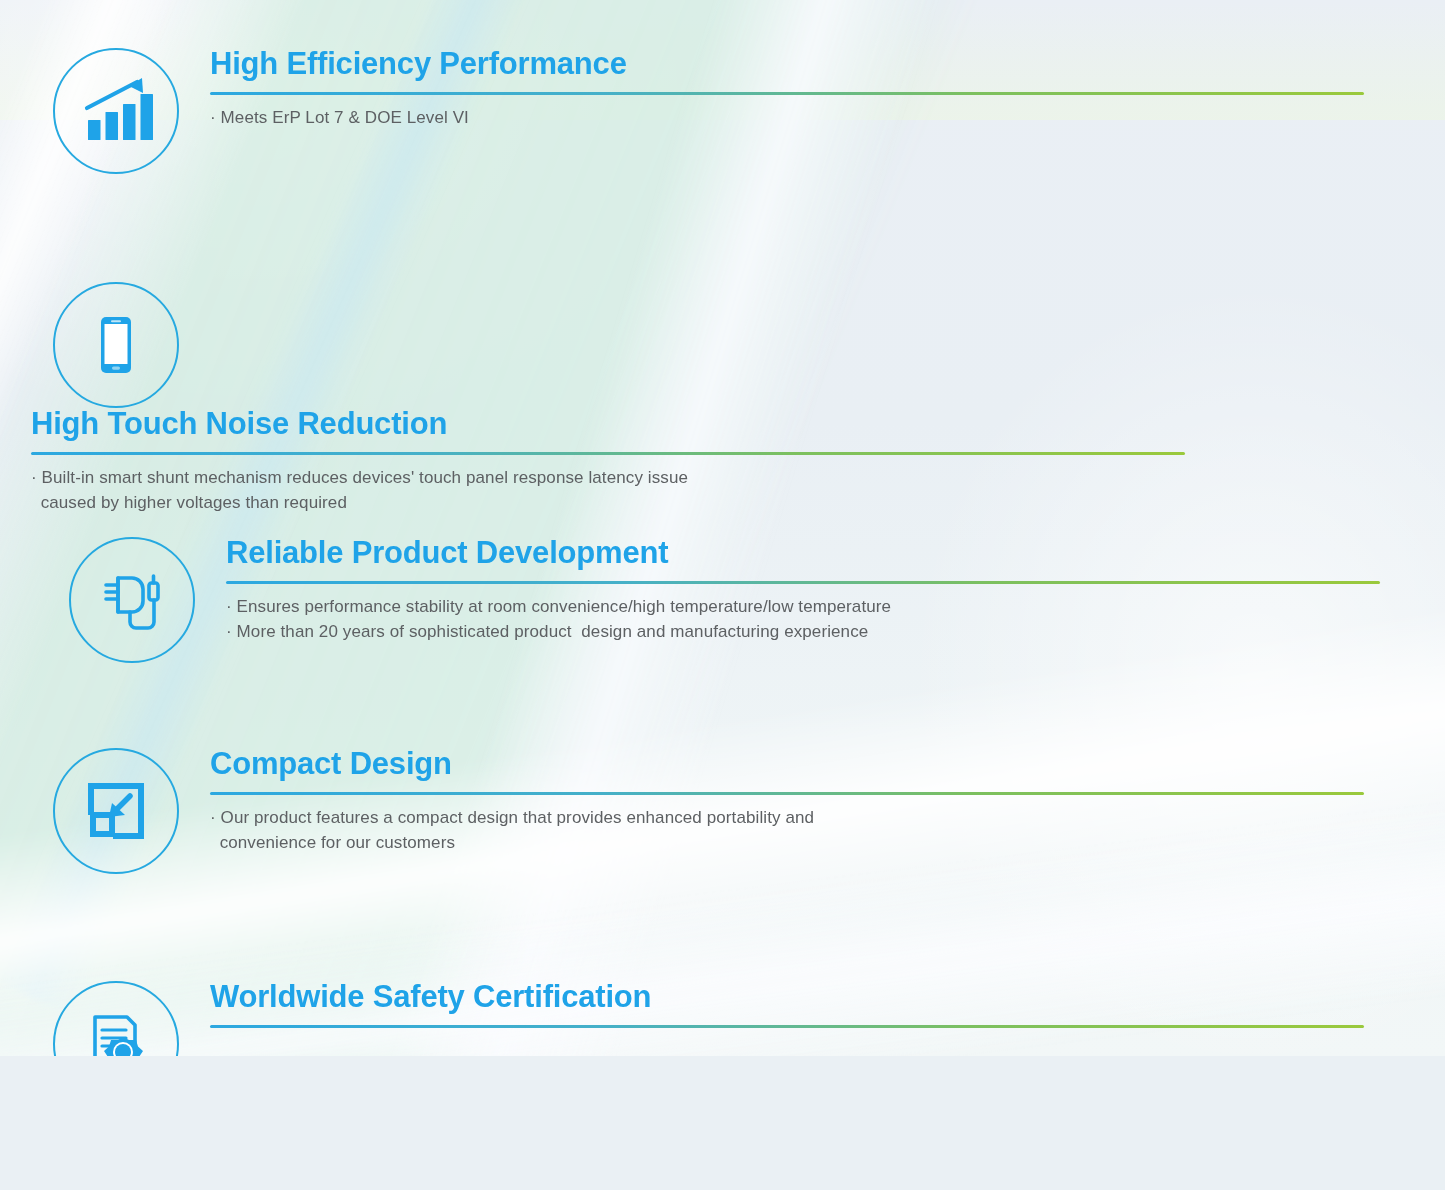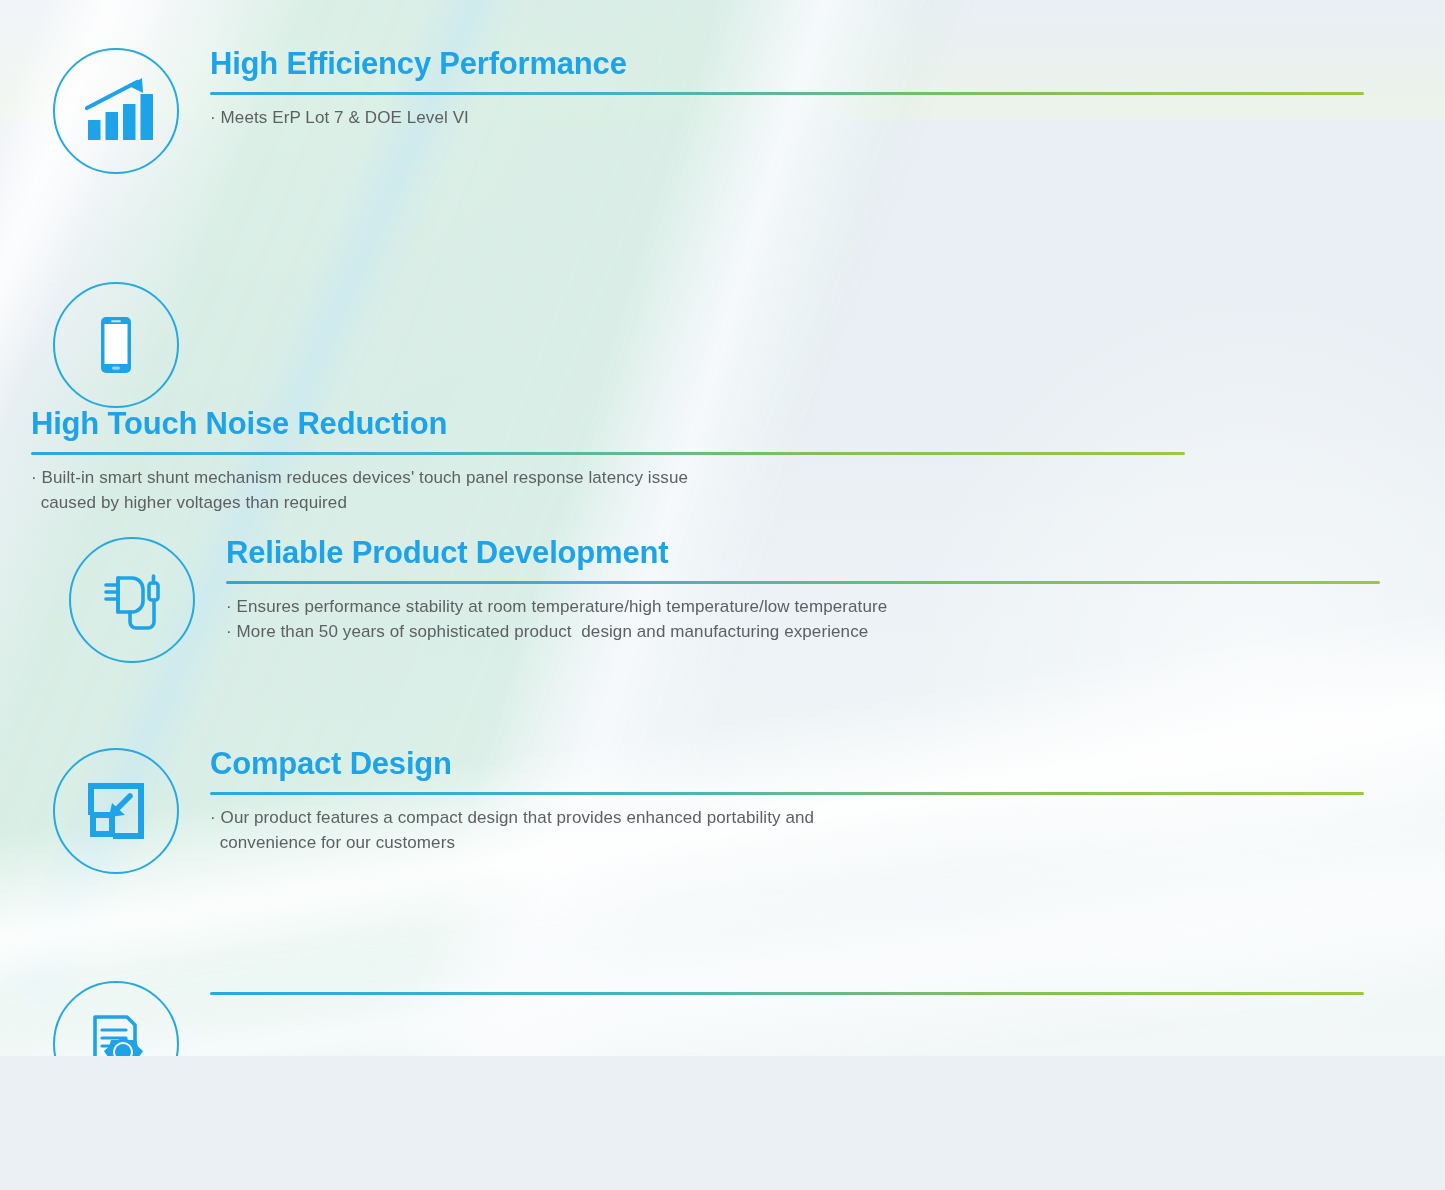--- a/index.html
+++ b/index.html
@@ -262,22 +262,22 @@
               <rect x="56" y="22" width="9" height="17" rx="2.5"></rect>
               <line x1="60.5" y1="15" x2="60.5" y2="22"></line>
             </g>
           </svg>
         </div>
       </div>
       <div class="text-col">
         <div class="feature-title">Reliable Product Development</div>
         <div class="divider"></div>
         <div class="bullets">
-          <div class="bullet">· Ensures performance stability at room temperature/high temperature/low temperature</div>
-          <div class="bullet">· More than 50 years of sophisticated product  design and manufacturing experience</div>
+          <div class="bullet">· Ensures performance stability at room convenience/high temperature/low temperature</div>
+          <div class="bullet">· More than 20 years of sophisticated product  design and manufacturing experience</div>
         </div>
       </div>
     </div>
 
     <div class="feature-row" id="row-3">
       <div class="icon-wrap">
         <div class="icon-circle">
           <svg width="72" height="72" viewBox="0 0 72 72" aria-hidden="true">
             <g fill="none" stroke="#1fa3e8" stroke-width="6">
               <path d="M11,40 L11,11 L61,11 L61,61 L33,61"></path>
@@ -316,18 +316,19 @@
               <polygon points="35,52 30,66 38,62 40,60"></polygon>
               <polygon points="53,52 58,66 50,62 48,60"></polygon>
             </g>
             <polygon fill="#1fa3e8" points="44,30 50,33 57,33 59,39.5 64,44 60,50 59,57 52,58 44,61 37,58 30,57 29,50 25,44 30,39.5 32,33 39,33"></polygon>
             <circle cx="44" cy="45" r="10" fill="#ffffff"></circle>
             <circle cx="44" cy="45" r="8" fill="#1fa3e8"></circle>
           </svg>
         </div>
       </div>
       <div class="text-col">
+        <div class="feature-title">Worldwide Safety Certification</div>
         <div class="divider"></div>
       </div>
     </div>
 
   </div>
 </div>
 
 </body></html>

